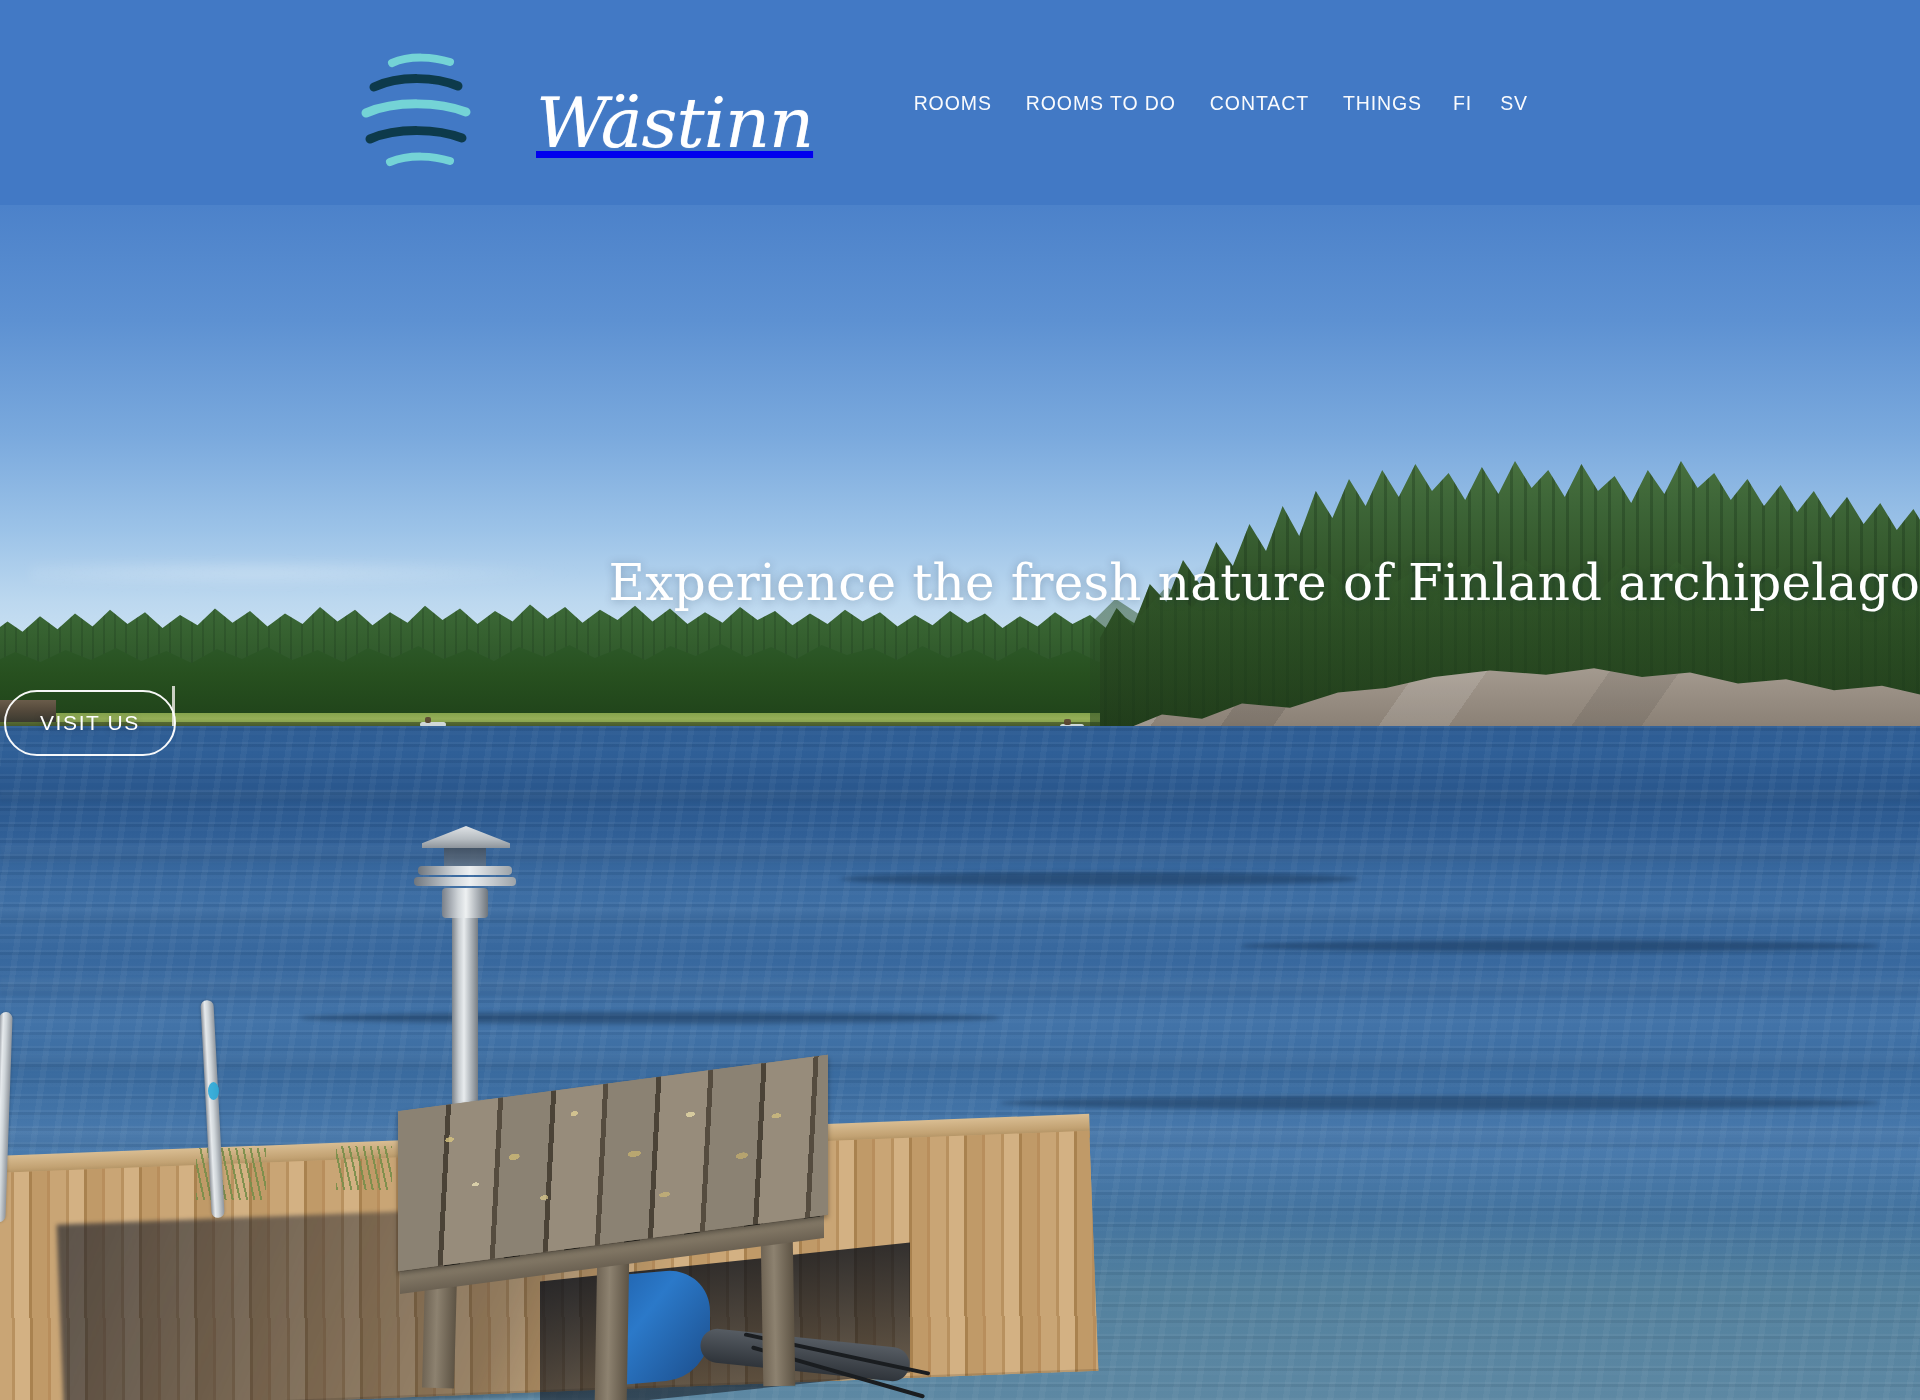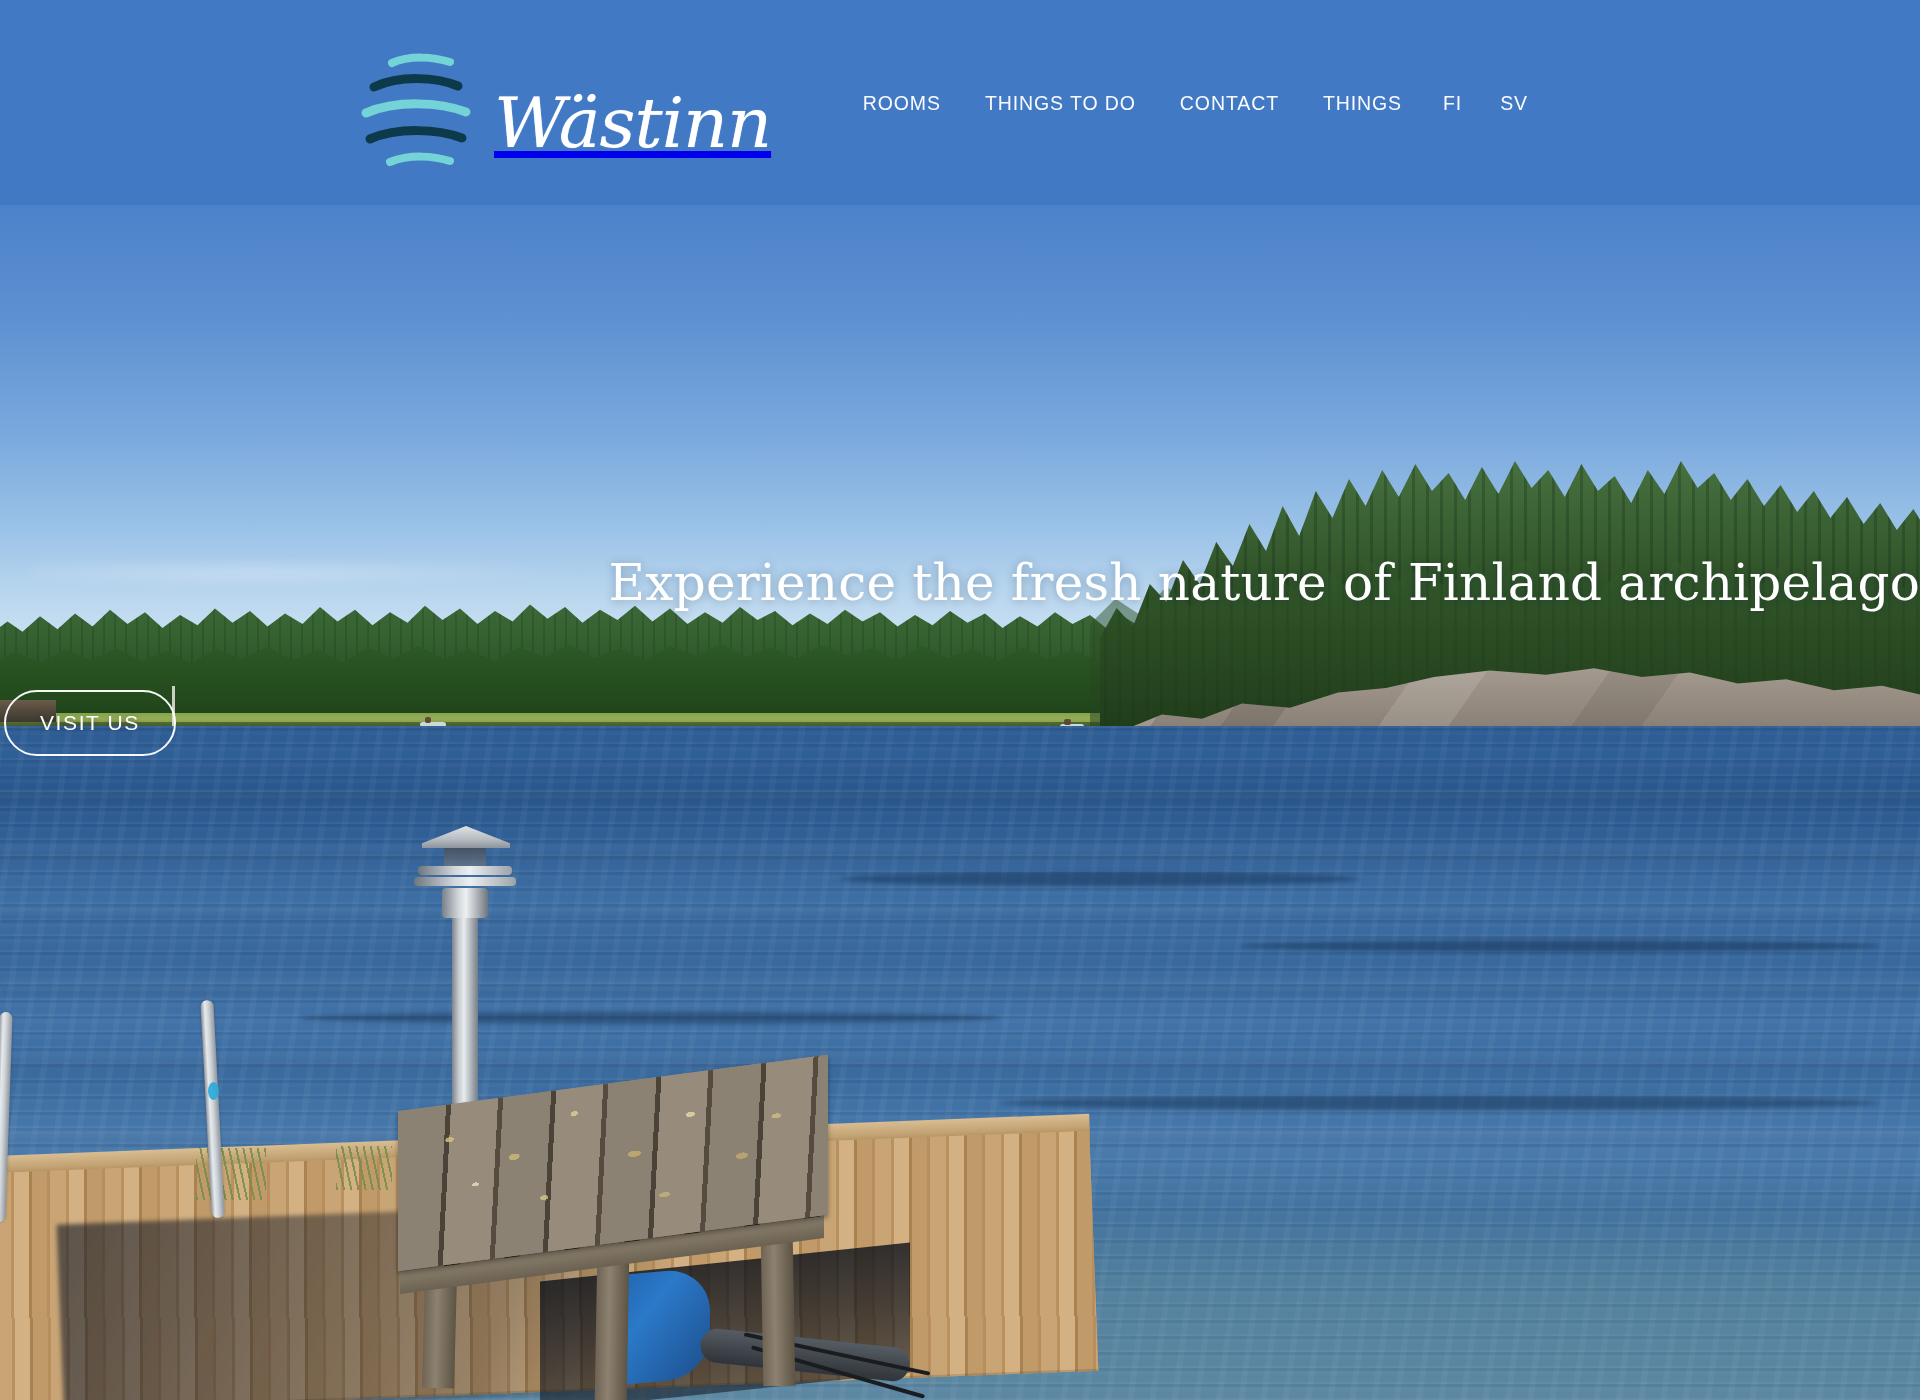--- a/index.html
+++ b/index.html
@@ -327,25 +327,26 @@
   }
   .logo-mark { position:relative; width:118px; height:128px; }
   .logo-mark svg { display:block; }
   .wordmark {
     font-family:"DejaVu Serif", serif;
     font-style:italic; font-weight:400;
     font-size:70px; color:#ffffff;
     letter-spacing:-1px; line-height:1;
     margin-top:26px;
     text-shadow:0 0 1px rgba(255,255,255,.5);
+    margin-left:42px;
   }
 
   .nav {
     position:absolute; right:380px; top:92px;
-    display:flex; align-items:flex-end; gap:14px;
+    display:flex; align-items:flex-end; gap:4px;
   }
   .nav a {
     color:#ffffff; text-decoration:none;
     font-family:"Liberation Sans", sans-serif;
     font-size:19.5px; font-weight:400;
     letter-spacing:.9px;
     padding:0 15px; white-space:nowrap;
     opacity:.97;
   }
   .nav a.lang { padding:0 12px; }
@@ -459,21 +460,21 @@
             <path d="M12 93 C40 81, 80 83, 104 92" stroke="#0d3a4b" stroke-width="9"></path>
             <path d="M32 116 C52 108, 76 110, 92 115" stroke="#74d3d6" stroke-width="8"></path>
           </g>
         </svg>
       </span>
       <span class="wordmark">Wästinn</span>
     </a>
 
     <nav class="nav">
       <a href="#">ROOMS</a>
-      <a href="#">THINGS TO DO</a>
+      <a href="#">ROOMS TO DO</a>
       <a href="#">CONTACT</a>
       <a href="#">THINGS</a>
       <a href="#" class="lang">FI</a>
       <a href="#" class="lang">SV</a>
     </nav>
   </div>
 
   <div class="hero-text">
     <h1 class="headline">Experience the fresh nature of Finland archipelago</h1>
     <div class="cta-wrap">

